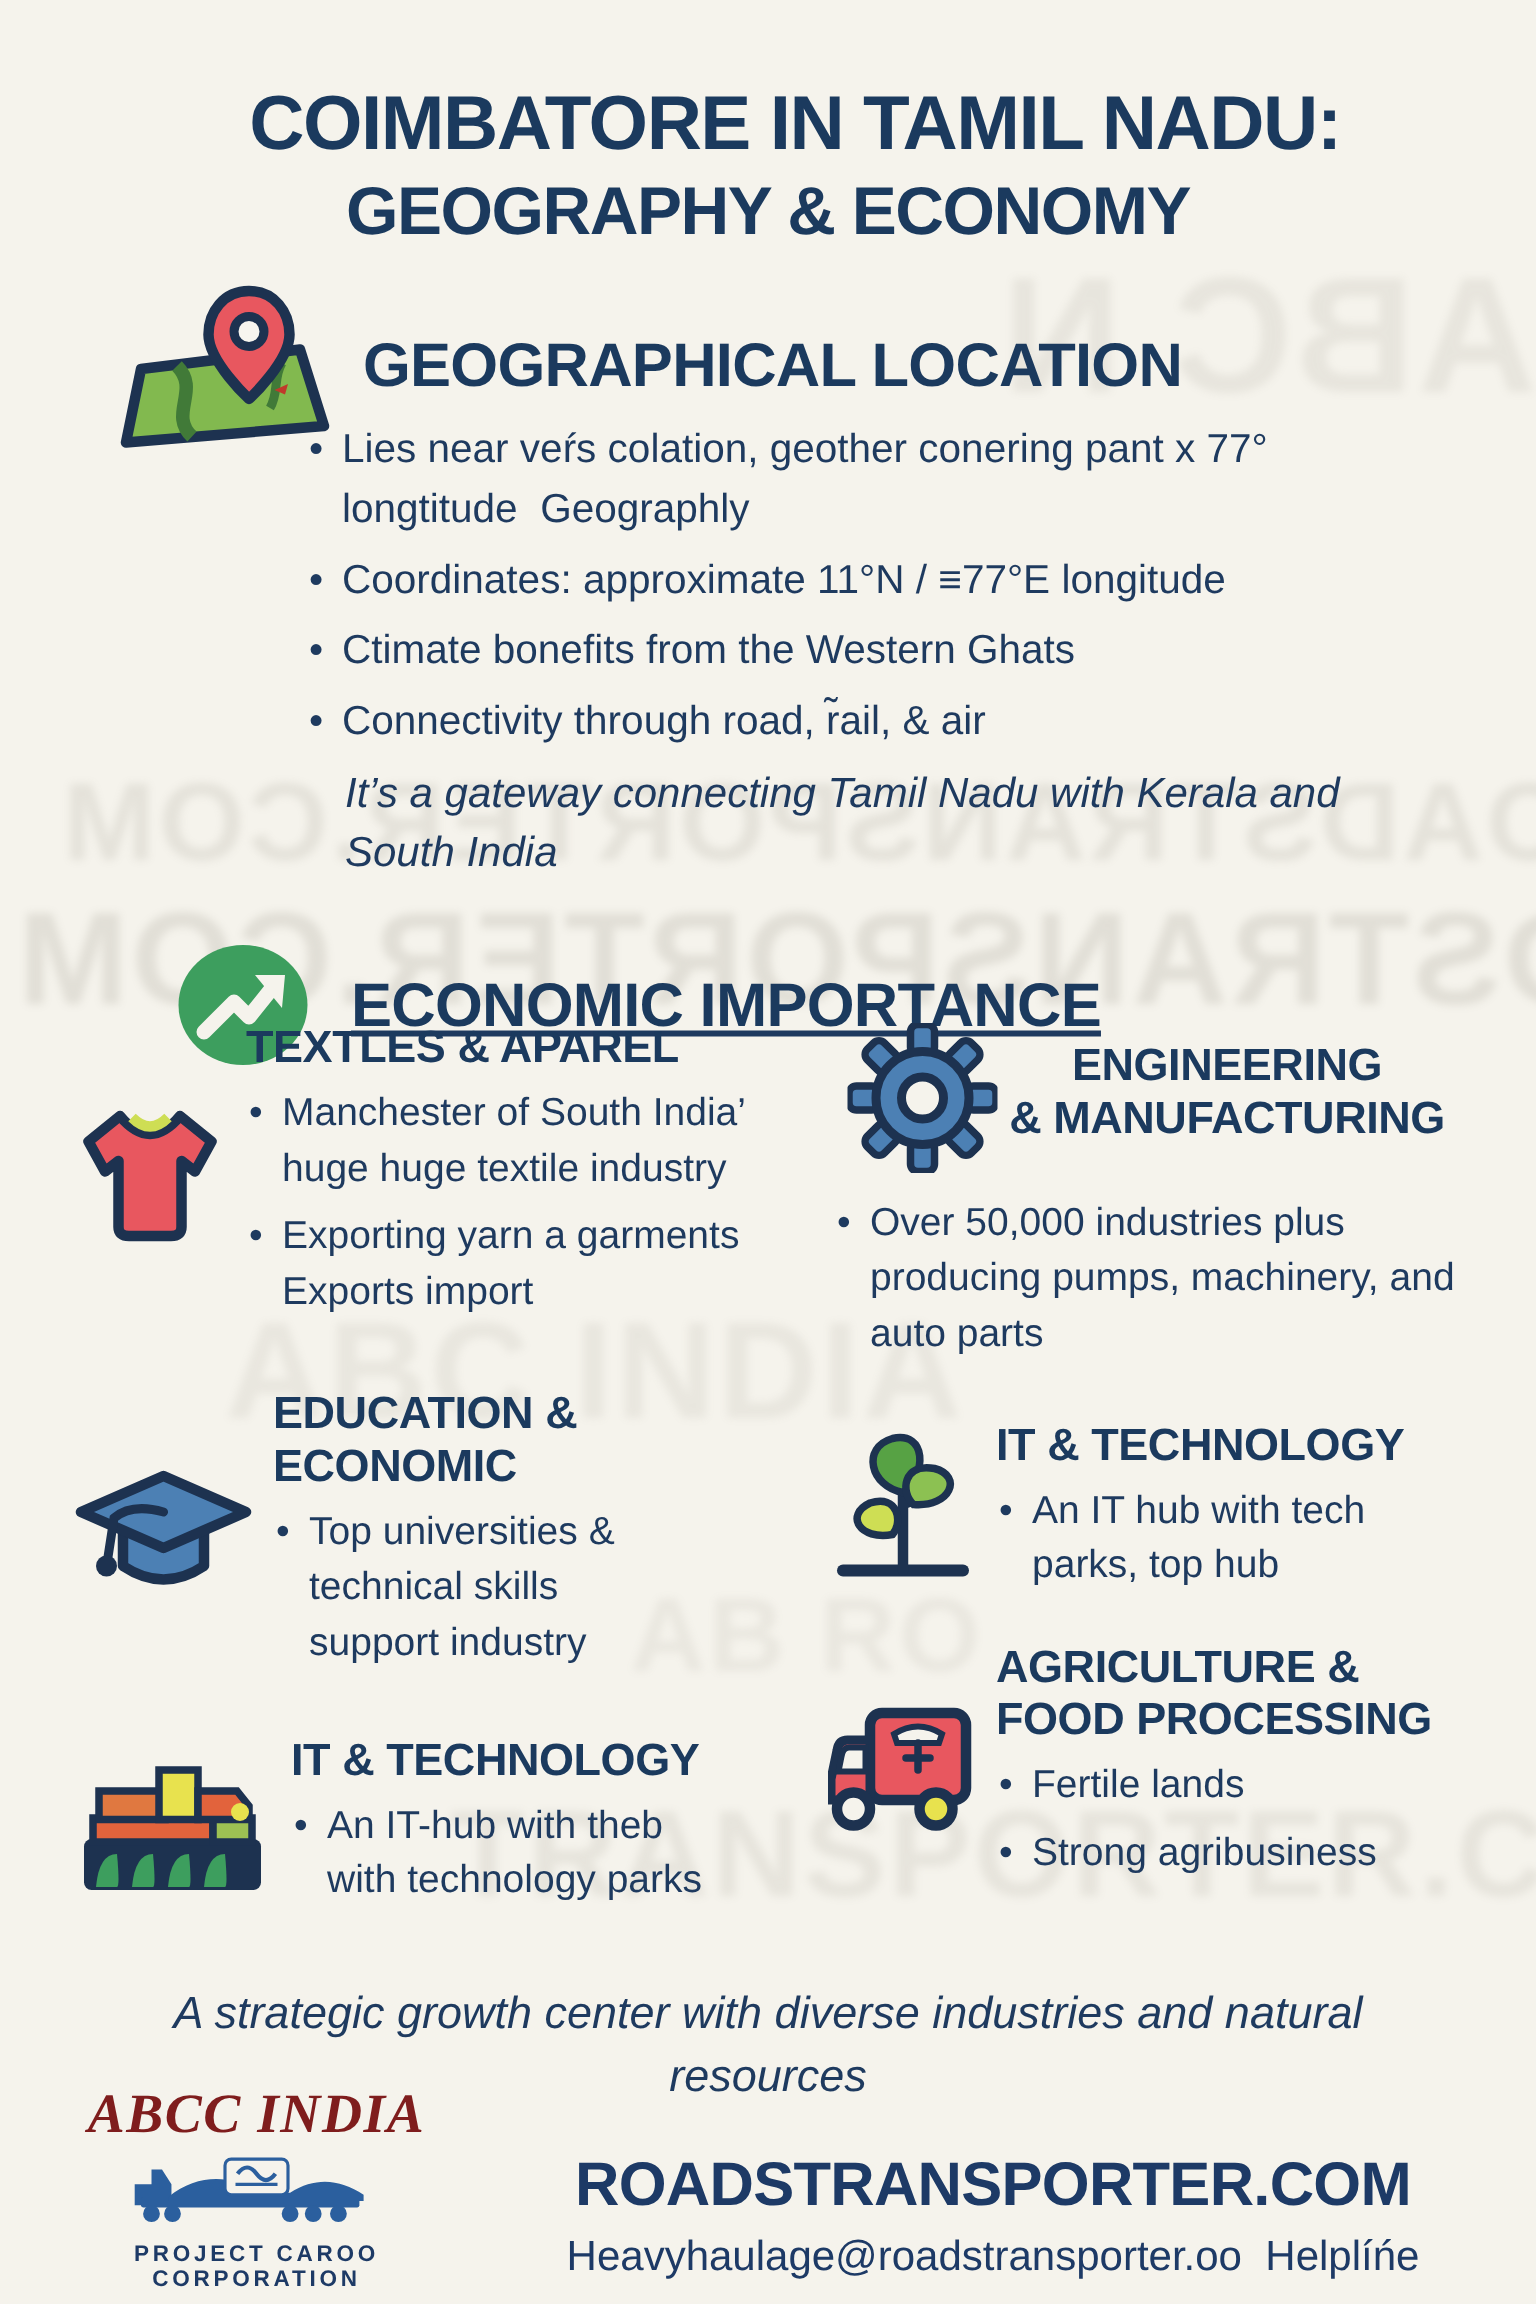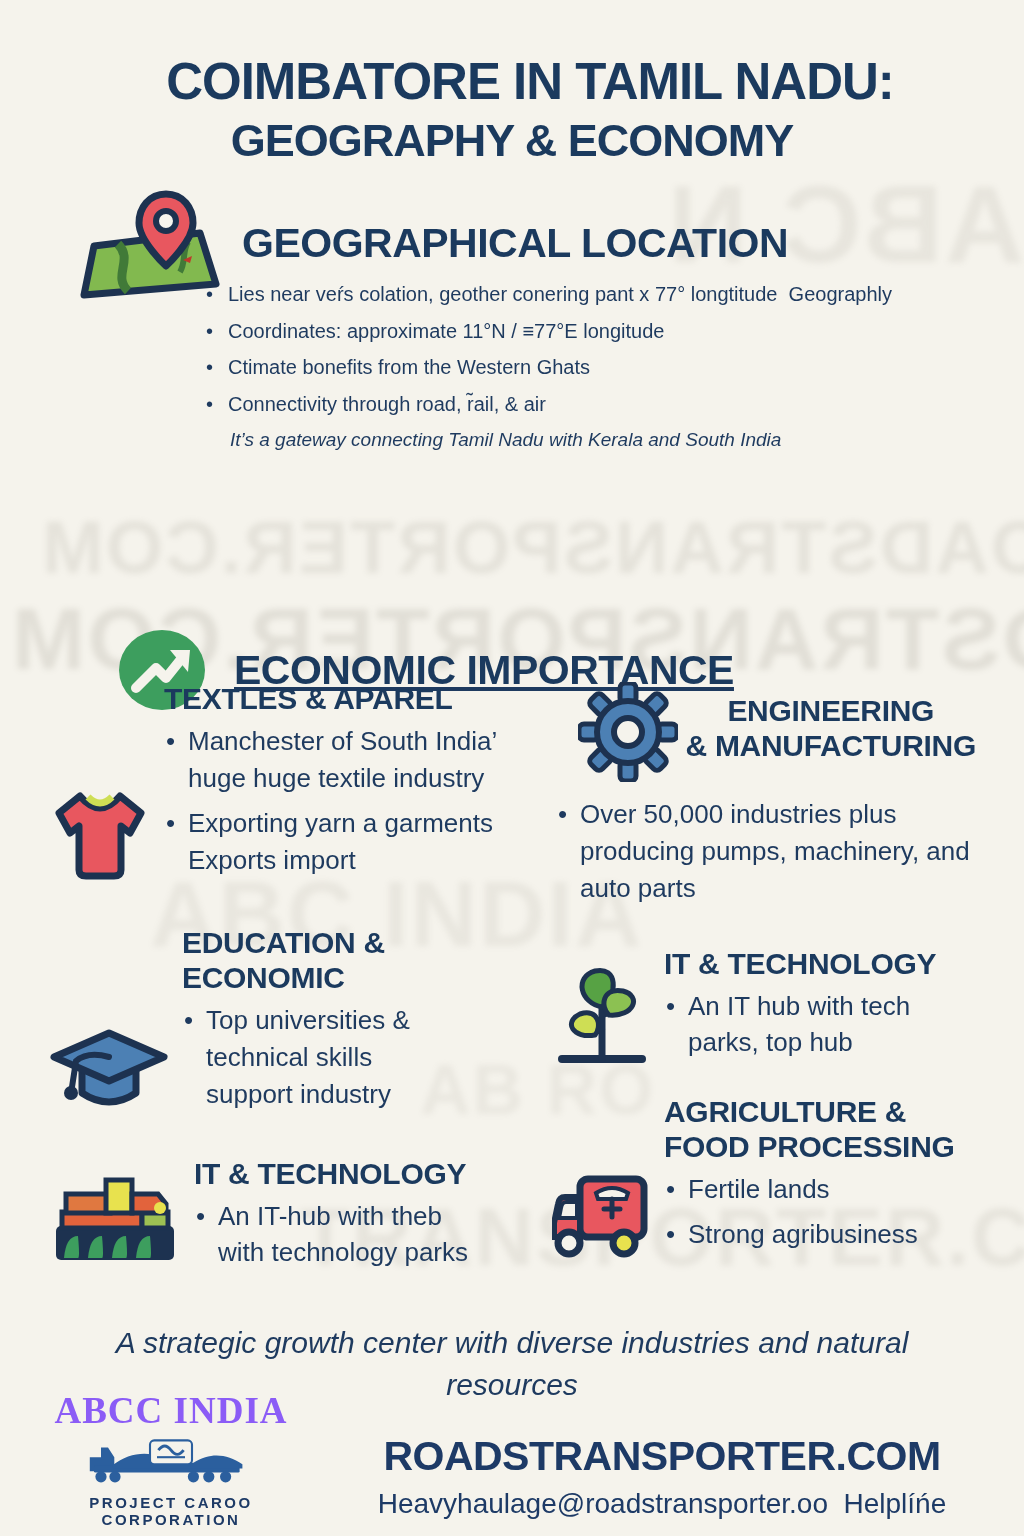--- a/index.html
+++ b/index.html
@@ -52,49 +52,49 @@
   .econ-head{top:628px;left:116px;gap:26px;text-decoration:underline;}
 
   .icon{display:inline-block;line-height:0;}
 
   
   .geo-body{position:absolute;top:280px;left:204px;width:742px;}
   .bullets{list-style:none;margin:0;padding:0;}
   .bullets li{
     position:relative;
     padding-left:24px;
-    font-size:20px;
+    font-size:27px;
     line-height:1.48;
     margin-bottom:7px;
     white-space:pre-wrap;
   }
   .bullets li::before{
     content:"\2022";
     position:absolute;left:2px;top:0;
     color:#1e3a5f;
   }
   .geo-note{
     font-style:italic;
-    font-size:19px;
+    font-size:28px;
     line-height:1.4;
     margin:8px 0 0 26px;
     color:#1e3a5f;
   }
 
   
   .columns{
     position:absolute;top:682px;left:0;right:0;
     display:flex;
     padding:0 48px;
   }
   .col{display:flex;flex-direction:column;}
   .col-left{width:488px;gap:36px;}
   .col-right{width:424px;gap:26px;margin-left:16px;}
 
-  .card{display:flex;gap:12px;align-items:flex-end;}
+  .card{display:flex;gap:12px;align-items:center;}
   .card .icon{flex:0 0 auto;}
   .text-col{display:flex;flex-direction:column;min-width:0;}
   .card-title{
     margin:0 0 6px 0;
     font-size:30px;
     font-weight:800;
     color:#1b3a5e;
     line-height:1.16;
     letter-spacing:-0.3px;
   }
@@ -124,22 +124,23 @@
     color:#1e3a5f;
   }
 
   
   .footer{position:absolute;left:0;right:0;bottom:0;height:130px;}
   .footer-left{
     position:absolute;left:36px;bottom:8px;width:270px;text-align:center;
   }
   .brand{
     font-family:"Liberation Serif", serif;
-    font-size:37px;font-weight:bold;color:#8b5cf6;letter-spacing:1px;
+    font-size:37px;font-weight:bold;color:#7f1d1d;letter-spacing:1px;
     display:block;
+    font-style:italic;
   }
   .brand-sub{
     display:block;
     font-size:15px;font-weight:bold;color:#1d3a66;letter-spacing:2.5px;
     margin-top:2px;
   }
   .footer-right{
     position:absolute;left:320px;right:20px;bottom:16px;text-align:center;
   }
   .website{

